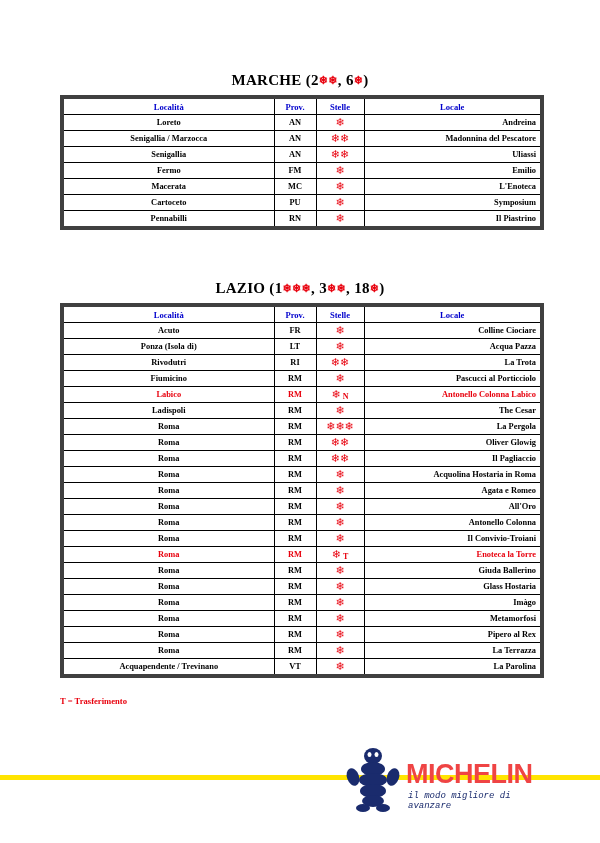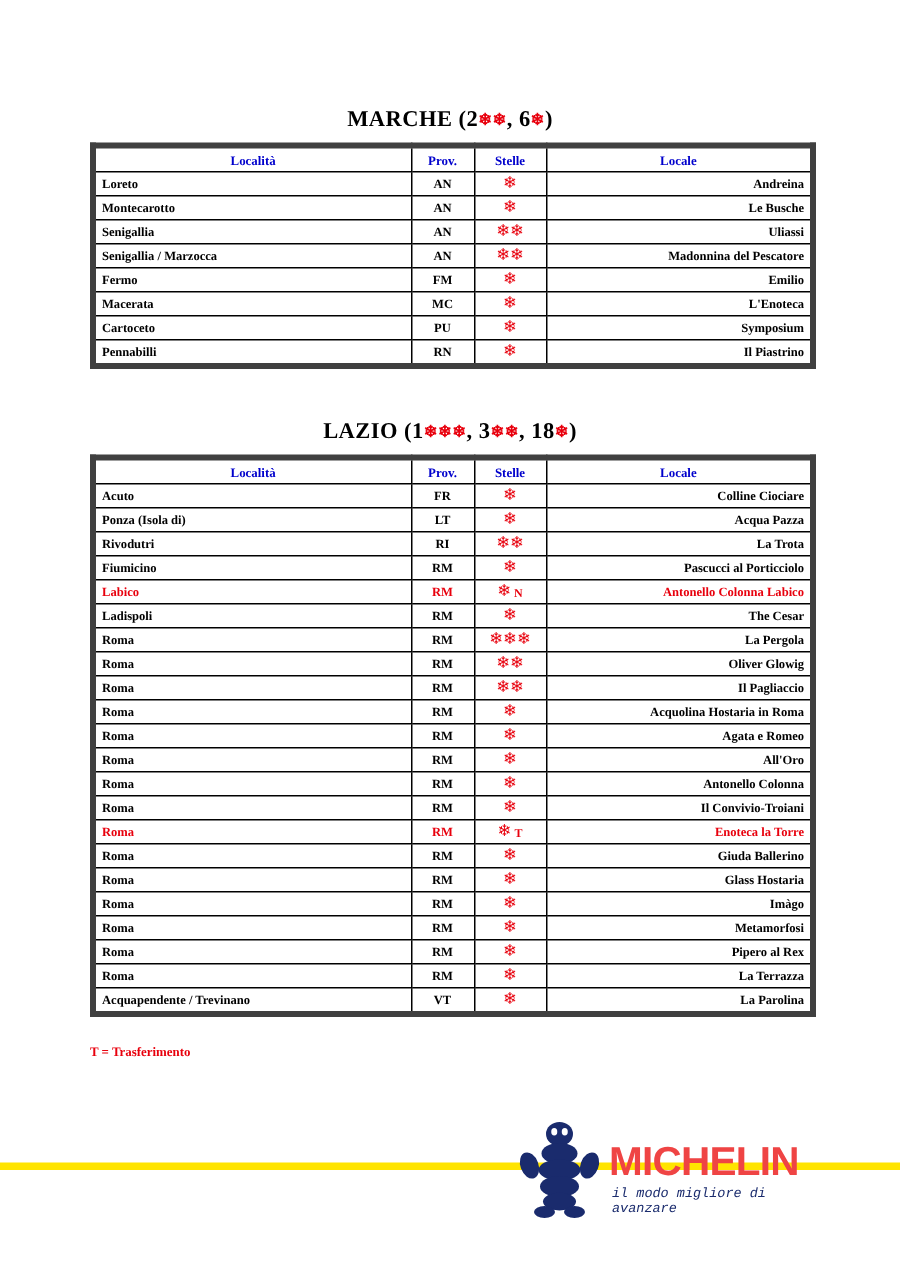--- a/index.html
+++ b/index.html
@@ -58,21 +58,21 @@
     color: #0000cc;
     font-weight: bold;
     text-align: center;
     font-size: 8.6px;
   }
   .col-localita { width: 212px; }
   .col-prov { width: 42px; }
   .col-stelle { width: 48px; }
   .col-locale { width: 178px; }
 
-  td.localita { text-align: left; font-weight: bold; }
+  td.localita { text-align: center; font-weight: bold; }
   td.prov { text-align: center; font-weight: bold; }
   td.stelle { text-align: center; white-space: nowrap; }
   td.locale { text-align: right; font-weight: bold; }
 
   tr.highlight td { color: #e8000d; }
   tr.highlight td.stelle .star { color: #e8000d; }
   .note {
     color: #e8000d;
     font-weight: bold;
     font-size: 8.6px;
@@ -155,36 +155,30 @@
         </tr>
       </thead>
       <tbody>
           <tr>
             <td class="localita">Loreto</td>
             <td class="prov">AN</td>
             <td class="stelle"><span class="star">❄</span></td>
             <td class="locale">Andreina</td>
           </tr>
           <tr>
-            <td class="localita">Montecarotto</td>
+            <td class="localita">Senigallia / Marzocca</td>
             <td class="prov">AN</td>
-            <td class="stelle"><span class="star">❄</span></td>
-            <td class="locale">Le Busche</td>
+            <td class="stelle"><span class="star">❄</span><span class="star">❄</span></td>
+            <td class="locale">Madonnina del Pescatore</td>
           </tr>
           <tr>
             <td class="localita">Senigallia</td>
             <td class="prov">AN</td>
             <td class="stelle"><span class="star">❄</span><span class="star">❄</span></td>
             <td class="locale">Uliassi</td>
-          </tr>
-          <tr>
-            <td class="localita">Senigallia / Marzocca</td>
-            <td class="prov">AN</td>
-            <td class="stelle"><span class="star">❄</span><span class="star">❄</span></td>
-            <td class="locale">Madonnina del Pescatore</td>
           </tr>
           <tr>
             <td class="localita">Fermo</td>
             <td class="prov">FM</td>
             <td class="stelle"><span class="star">❄</span></td>
             <td class="locale">Emilio</td>
           </tr>
           <tr>
             <td class="localita">Macerata</td>
             <td class="prov">MC</td>

